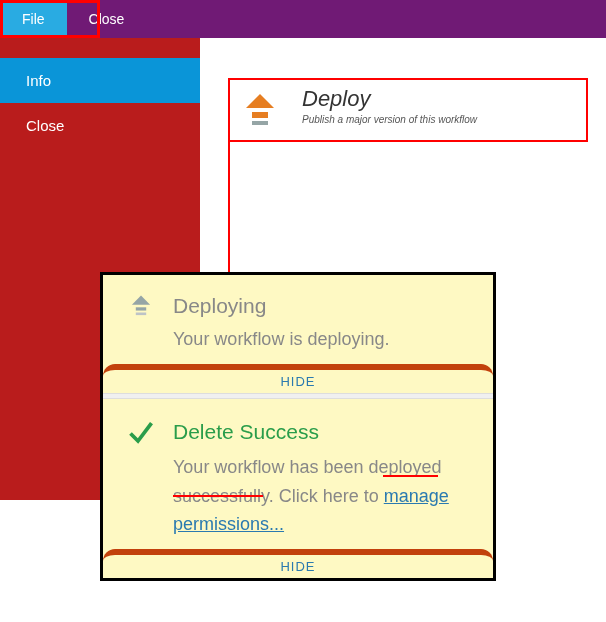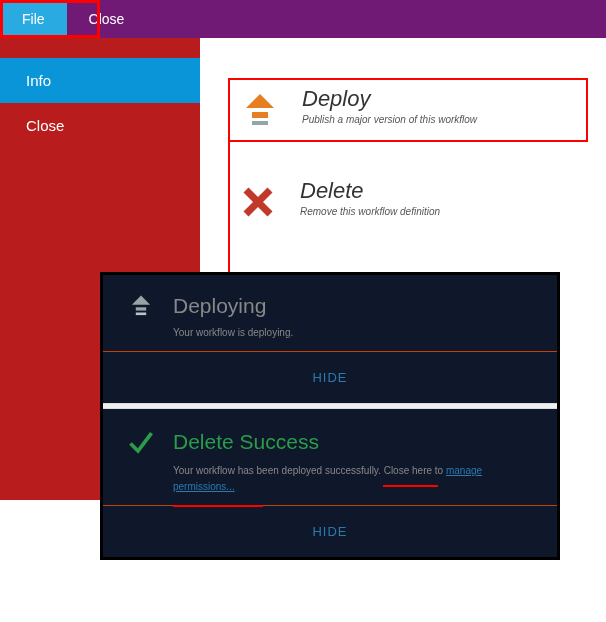--- a/index.html
+++ b/index.html
@@ -22,31 +22,31 @@
 .action-row.highlight { border: 2px solid #ff0000; margin-bottom: 30px; width: 360px; }
 .action-icon { width: 48px; height: 48px; flex-shrink: 0; margin-right: 18px; display: flex; align-items: center; justify-content: center; }
 .action-title { font-size: 22px; color: #333; font-weight: 400; margin-bottom: 2px; }
 .action-sub { font-size: 10px; color: #555; }
 
 
 .arrow-line { position: absolute; left: 228px; top: 140px; width: 2px; height: 140px; background: #ff0000; }
 .arrow-head { position: absolute; left: 222px; top: 275px; width: 0; height: 0; border-left: 7px solid transparent; border-right: 7px solid transparent; border-top: 12px solid #ff0000; }
 
 
-.dialog { position: absolute; left: 100px; top: 272px; width: 460px; border: 3px solid #000; background: #0f172a; }
+.dialog { position: absolute; left: 100px; top: 272px; width: 396px; border: 3px solid #000; background: #fef9c3; }
 .panel { padding: 18px 20px 10px 20px; }
 .panel-head { display: flex; align-items: center; margin-bottom: 6px; }
 .panel-icon { width: 36px; display: flex; justify-content: center; margin-right: 14px; }
 .panel-title { font-size: 21px; font-weight: 400; }
 .panel-title.gray { color: #888; }
 .panel-title.green { color: #2a9d4a; }
-.panel-body { font-size: 10px; color: #888; margin-left: 50px; line-height: 1.6; }
+.panel-body { font-size: 18px; color: #888; margin-left: 50px; line-height: 1.6; }
 .panel-body a { color: #2a7ab0; text-decoration: underline; }
 .underline { display: inline-block; border-top: 2px solid #ff0000; position: absolute; }
-.hide-btn { text-align: center; color: #2a7ab0; font-size: 13px; padding: 18px 0; border-top: 1px solid #c2410c; cursor: pointer; letter-spacing: 1px; }
+.hide-btn { text-align: center; color: #2a7ab0; font-size: 13px; padding: 4px 0; border-top: 6px solid #c2410c; cursor: pointer; letter-spacing: 1px; border-radius: 12px; }
 .gap { height: 6px; background: #f0f0f0; border-top: 1px solid #ddd; border-bottom: 1px solid #ddd; }
 </style>
 </head>
 <body>
 
 <div class="topbar">
   <div class="tab active">File</div>
   <div class="tab">Close</div>
 </div>
 <div class="file-highlight"></div>
@@ -64,32 +64,20 @@
         <rect x="12" y="22" width="16" height="6" fill="#e67e22"></rect>
         <rect x="12" y="31" width="16" height="4" fill="#95a5a6"></rect>
       </svg>
     </div>
     <div>
       <div class="action-title">Deploy</div>
       <div class="action-sub">Publish a major version of this workflow</div>
     </div>
   </div>
 
-  <div class="action-row">
-    <div class="action-icon">
-      <svg width="36" height="36" viewBox="0 0 36 36">
-        <line x1="6" y1="6" x2="30" y2="30" stroke="#c0392b" stroke-width="7"></line>
-        <line x1="30" y1="6" x2="6" y2="30" stroke="#c0392b" stroke-width="7"></line>
-      </svg>
-    </div>
-    <div>
-      <div class="action-title">Delete</div>
-      <div class="action-sub">Remove this workflow definition</div>
-    </div>
-  </div>
 </div>
 
 <div class="arrow-line"></div>
 <div class="arrow-head"></div>
 
 <div class="dialog">
   <div class="panel">
     <div class="panel-head">
       <div class="panel-icon">
         <svg width="26" height="26" viewBox="0 0 40 40">
@@ -109,19 +97,19 @@
   <div class="panel" style="position:relative;">
     <div class="panel-head">
       <div class="panel-icon">
         <svg width="30" height="30" viewBox="0 0 40 40">
           <polyline points="6,22 16,32 34,8" fill="none" stroke="#2a9d4a" stroke-width="5"></polyline>
         </svg>
       </div>
       <div class="panel-title green">Delete Success</div>
     </div>
     <div class="panel-body">
-      <span>Your workflow has been deployed successfully. Close here to </span><a href="#">manage permissions...</a>
+      <span>Your workflow has been deployed successfully. Click here to </span><a href="#">manage permissions...</a>
     </div>
     <div class="underline" style="left:280px; top:76px; width:55px;"></div>
     <div class="underline" style="left:70px; top:96px; width:90px;"></div>
   </div>
   <div class="hide-btn">HIDE</div>
 </div>
 
 </body></html>

